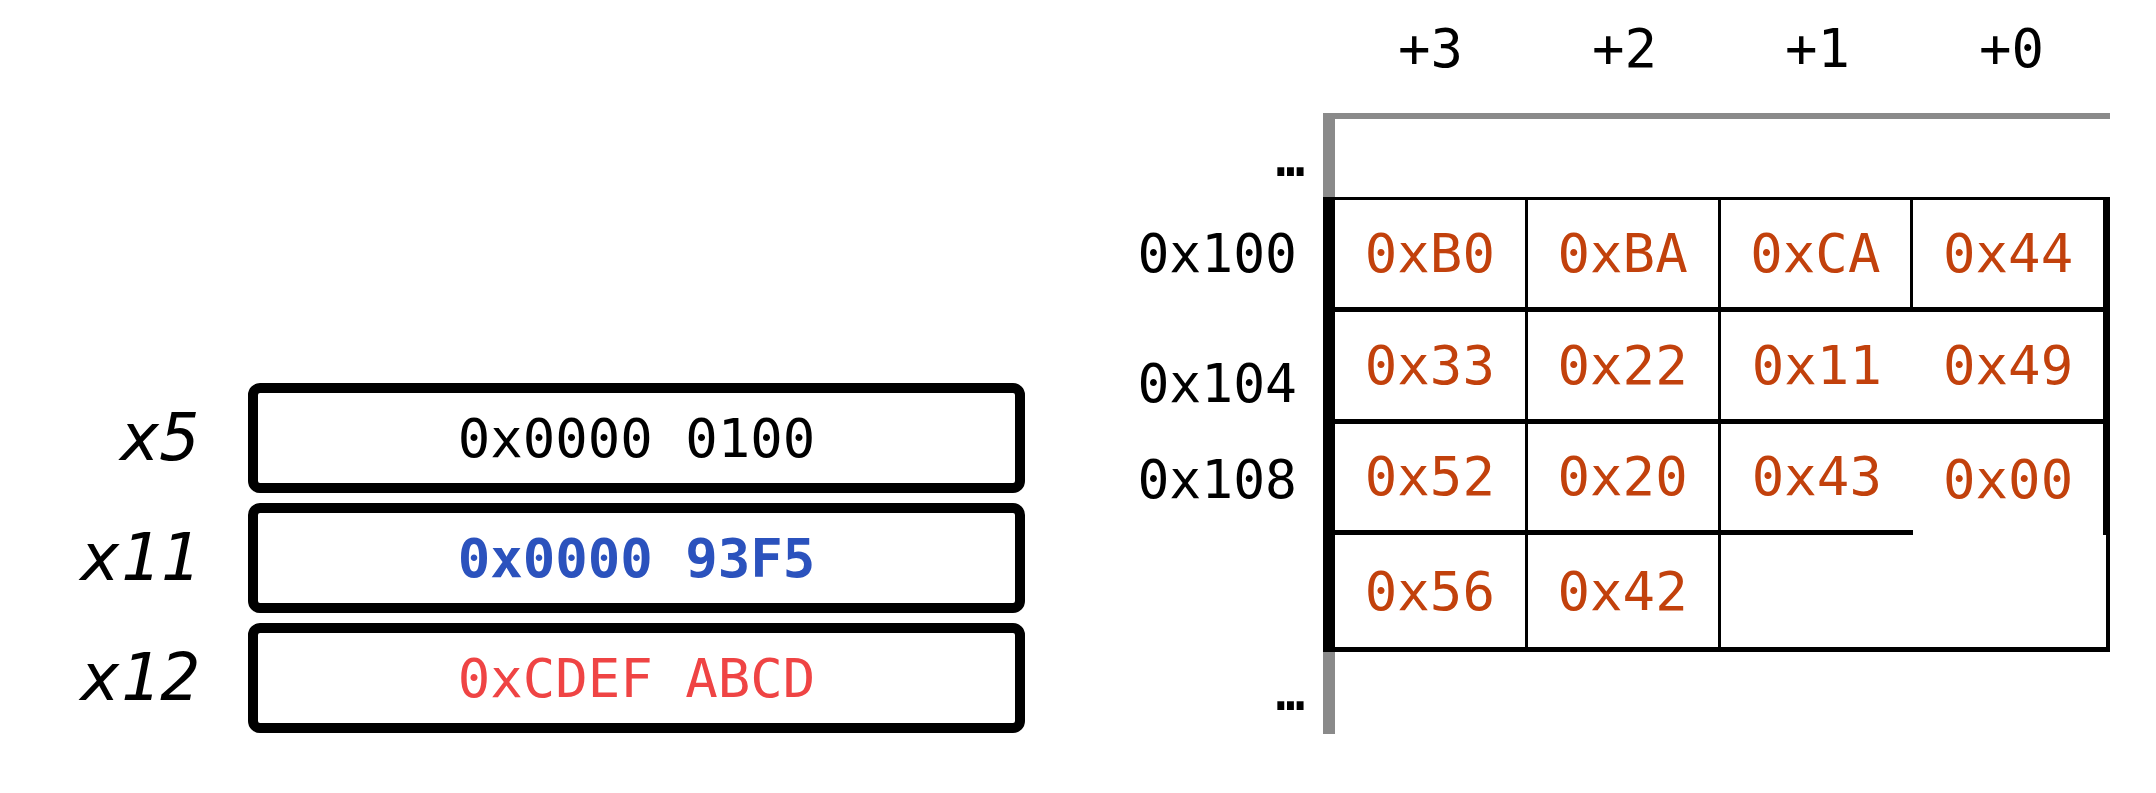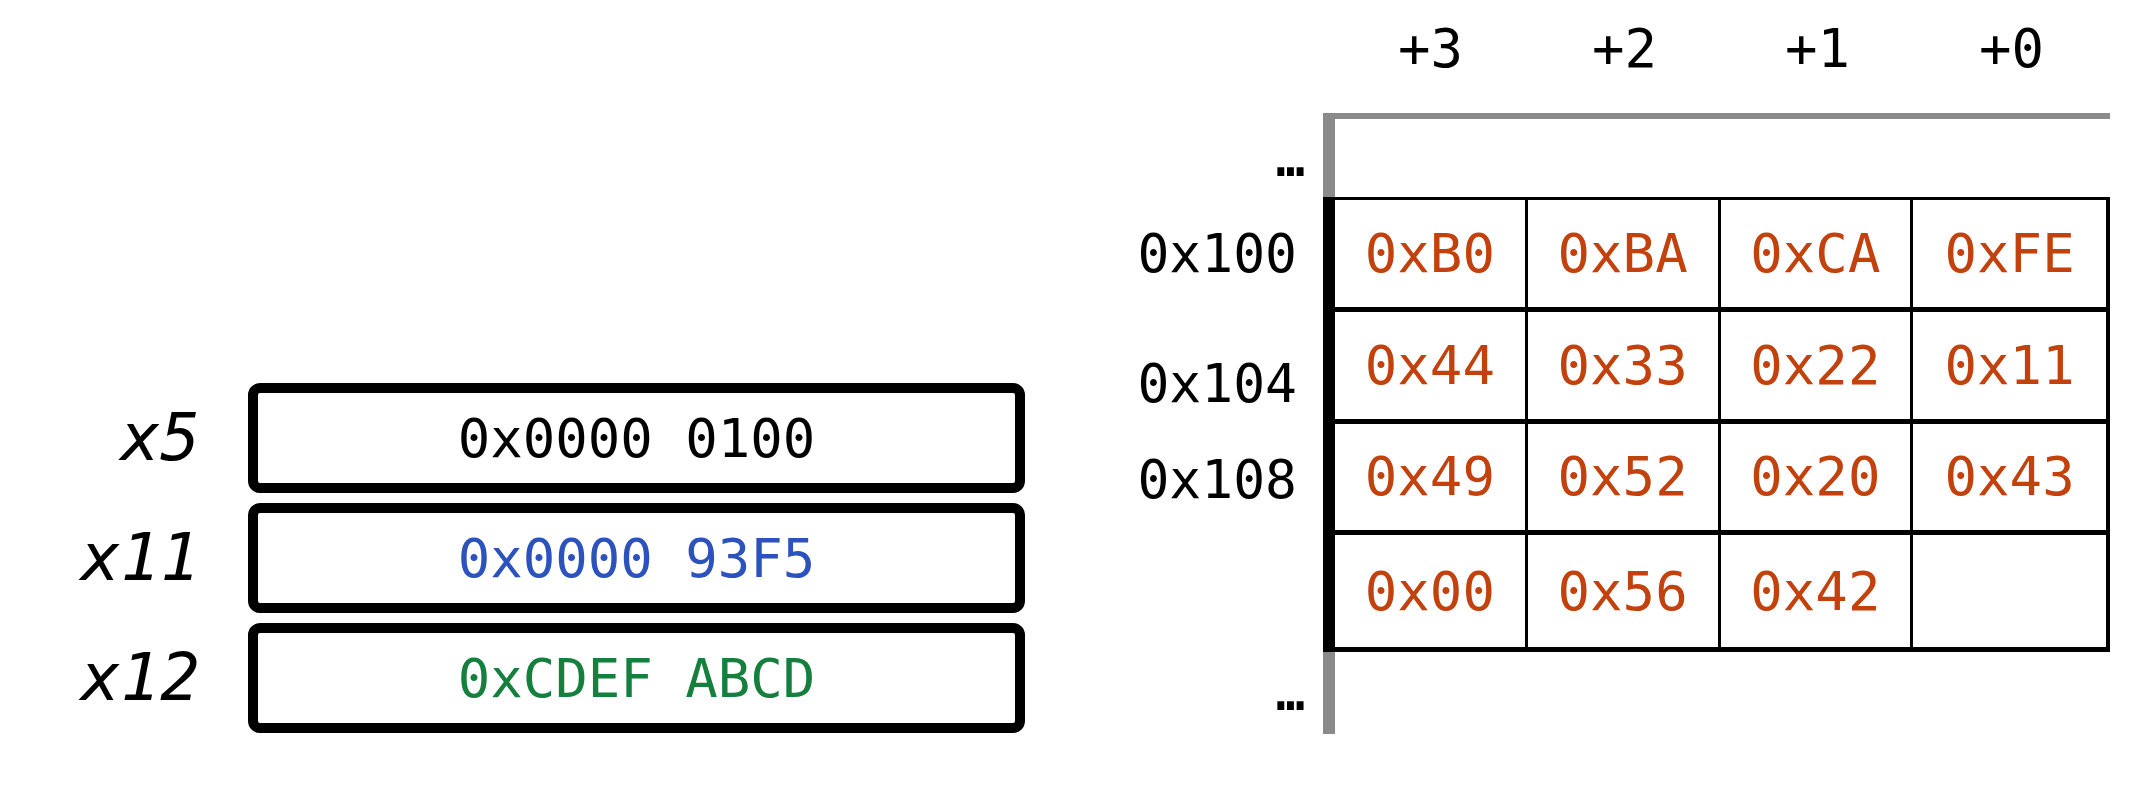--- a/index.html
+++ b/index.html
@@ -11,21 +11,21 @@
   .reg-label{
     position:absolute;left:0;width:200px;height:110px;line-height:110px;
     text-align:right;font-size:66px;color:#000;font-style:italic;
   }
   .reg-box{
     position:absolute;left:248px;width:777px;height:110px;box-sizing:border-box;
     border:10px solid #000;border-radius:12px;background:#fff;
     display:flex;align-items:center;justify-content:center;
   }
   .reg-value{font-size:54px;white-space:pre;}
-  .bold{font-weight:normal;}
+  .bold{font-weight:bold;}
   .r0{top:383px}.r1{top:503px}.r2{top:623px}
   
   .mem-header{
     position:absolute;top:18px;width:191px;height:62px;line-height:62px;
     text-align:center;font-size:54px;color:#000;
   }
   .h0{left:1335px}.h1{left:1529px}.h2{left:1722px}.h3{left:1916px}
   .gray-hline{position:absolute;left:1323px;top:113px;width:787px;height:6px;background:#8a8a8a;}
   .gray-vbar{position:absolute;left:1323px;width:12px;background:#8a8a8a;}
   .gvt{top:113px;height:84px}
@@ -66,21 +66,21 @@
     <span class="reg-value" style="color: rgb(0, 0, 0);">0x0000 0100</span>
   </div>
 
   <div class="reg-label r1">x11</div>
   <div class="reg-box r1">
     <span class="reg-value bold" style="color: rgb(43, 82, 189);">0x0000 93F5</span>
   </div>
 
   <div class="reg-label r2">x12</div>
   <div class="reg-box r2">
-    <span class="reg-value" style="color: #15803d;">0xCDEF ABCD</span>
+    <span class="reg-value" style="color: #ef4444;">0xCDEF ABCD</span>
   </div>
 
   <div class="mem-header h0">+3</div>
   <div class="mem-header h1">+2</div>
   <div class="mem-header h2">+1</div>
   <div class="mem-header h3">+0</div>
 
   <div class="gray-hline"></div>
   <div class="gray-vbar gvt"></div>
   <div class="gray-vbar gvb"></div>
@@ -89,21 +89,20 @@
   <div class="ellipsis eb">…</div>
 
   <div class="mem-addr a0">0x100</div>
   <div class="mem-addr a1">0x104</div>
   <div class="mem-addr a2">0x108</div>
 
   <div class="mem-grid" style="color: #c2410c;">
     <div class="mem-cell">0xB0</div>
     <div class="mem-cell">0xBA</div>
     <div class="mem-cell">0xCA</div>
-    <div class="mem-cell last-col">0xFE</div>
 
     <div class="mem-cell">0x44</div>
     <div class="mem-cell">0x33</div>
     <div class="mem-cell">0x22</div>
     <div class="mem-cell last-col">0x11</div>
 
     <div class="mem-cell">0x49</div>
     <div class="mem-cell">0x52</div>
     <div class="mem-cell">0x20</div>
     <div class="mem-cell last-col">0x43</div>

